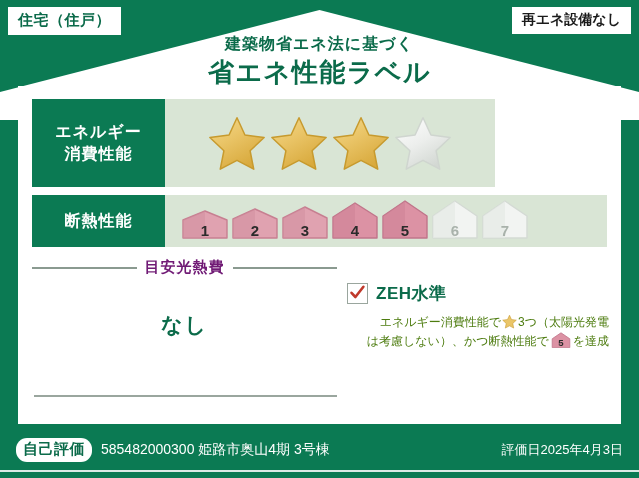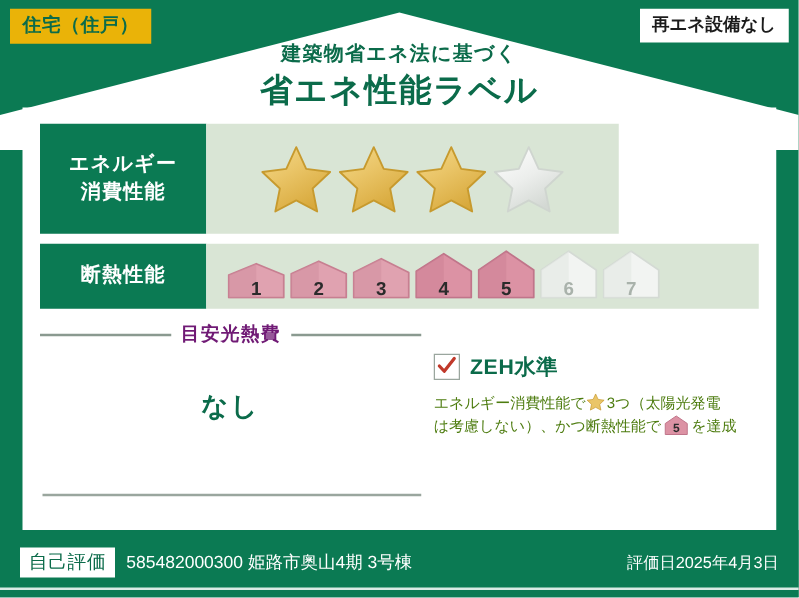--- a/index.html
+++ b/index.html
@@ -21,21 +21,21 @@
     height: 478px;
     background: #0b7a53;
     box-sizing: border-box;
   }
 
   
   .tag-house {
     position: absolute;
     left: 8px;
     top: 7px;
-    background: #eab308;
+    background: #ffffff;
     color: #0b6b4a;
     font-size: 15px;
     font-weight: 700;
     letter-spacing: 0.5px;
     padding: 4px 10px 5px 10px;
     z-index: 6;
     white-space: nowrap;
   }
 
   
@@ -211,20 +211,21 @@
     width: 303px;
     height: 2px;
     background: #9aa69e;
   }
 
   .lower-right {
     position: absolute;
     left: 329px;
     top: 196px;
     width: 262px;
+    text-align: right;
   }
   .zeh-head {
     display: flex;
     align-items: center;
     gap: 8px;
   }
   .zeh-check {
     width: 19px;
     height: 19px;
     border: 1.5px solid #9aa69e;
@@ -267,24 +268,25 @@
     left: 16px;
     right: 16px;
     top: 14px;
     display: flex;
     align-items: center;
   }
   .footer-badge {
     background: #ffffff;
     color: #0b6b4a;
     font-size: 15px;
-    font-weight: 400;
+    font-weight: 700;
     padding: 2px 7px 3px 7px;
     letter-spacing: 0.5px;
     white-space: nowrap;
+    border-radius: 11px;
   }
   .footer-text {
     color: #ffffff;
     font-size: 14px;
     margin-left: 9px;
     white-space: nowrap;
   }
   .footer-date {
     color: #ffffff;
     font-size: 13px;

